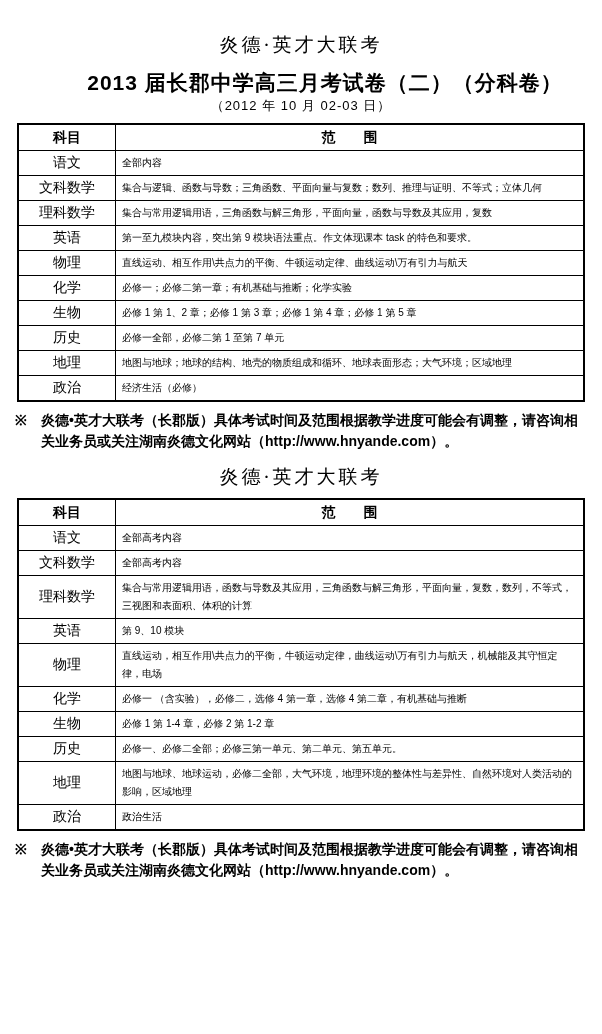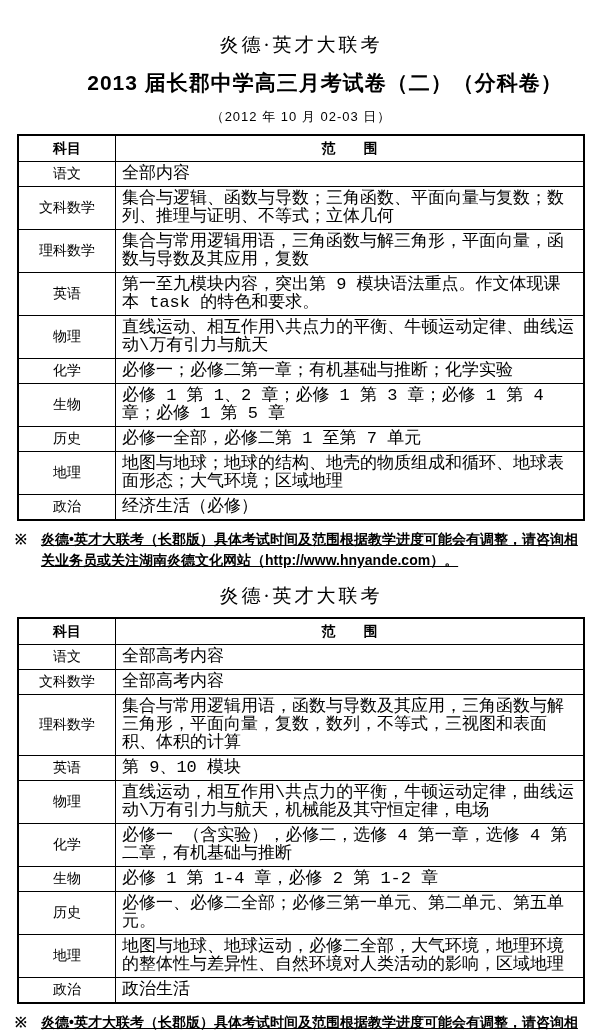--- a/index.html
+++ b/index.html
@@ -33,21 +33,20 @@
     font-weight: bold;
     font-family: "Liberation Sans", sans-serif;
     margin-top: 11px;
     letter-spacing: 1px;
     margin-left: 48px;
   }
   .exam-date {
     text-align: center;
     font-size: 13px;
     font-family: "Liberation Sans", sans-serif;
-    margin-top: 11px;
     letter-spacing: 1px;
   }
   table.subjects {
     width: 568px;
     margin: 8px auto 0 auto;
     border-collapse: collapse;
     border: 2px solid #000;
     table-layout: fixed;
   }
   table.subjects th,
@@ -68,42 +67,41 @@
   }
   td.subject {
     text-align: center;
     vertical-align: middle;
     font-weight: normal;
     font-size: 14px;
     font-family: "Liberation Sans", sans-serif;
     padding: 3px 2px;
   }
   td.range {
-    font-size: 17px;
+    font-size: 10px;
     line-height: 18px;
     padding: 3px 6px;
     vertical-align: middle;
-    font-family: Liberation Mono, monospace;
+    font-family: Liberation Sans, sans-serif;
   }
   .note {
     width: 572px;
     margin: 8px auto 0 auto;
     display: flex;
     font-weight: bold;
     font-size: 14px;
     line-height: 21px;
     font-family: "Liberation Sans", sans-serif;
   }
   .note .marker {
     flex: none;
     width: 26px;
   }
   .note .note-text {
     flex: 1;
-    text-decoration: underline;
   }
   .section-2 {
     margin-top: 12px;
   }
 </style>
 </head>
 <body>
 
 <div class="page">
 

